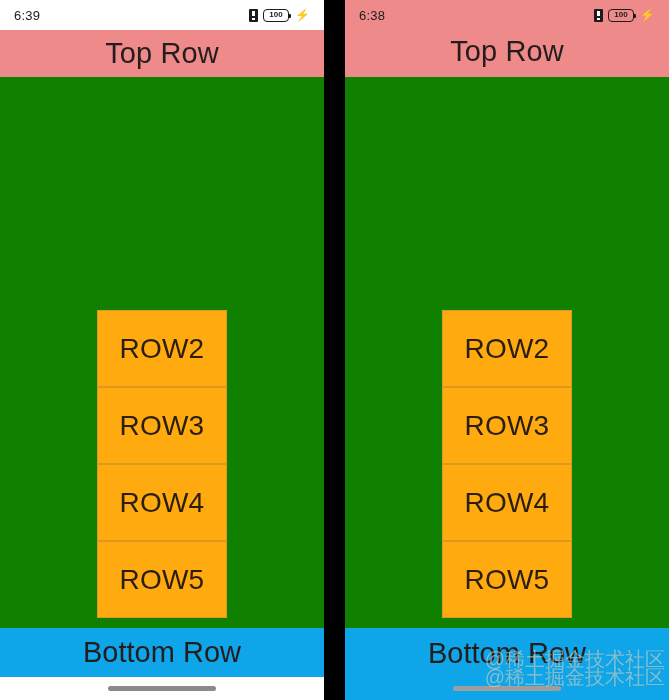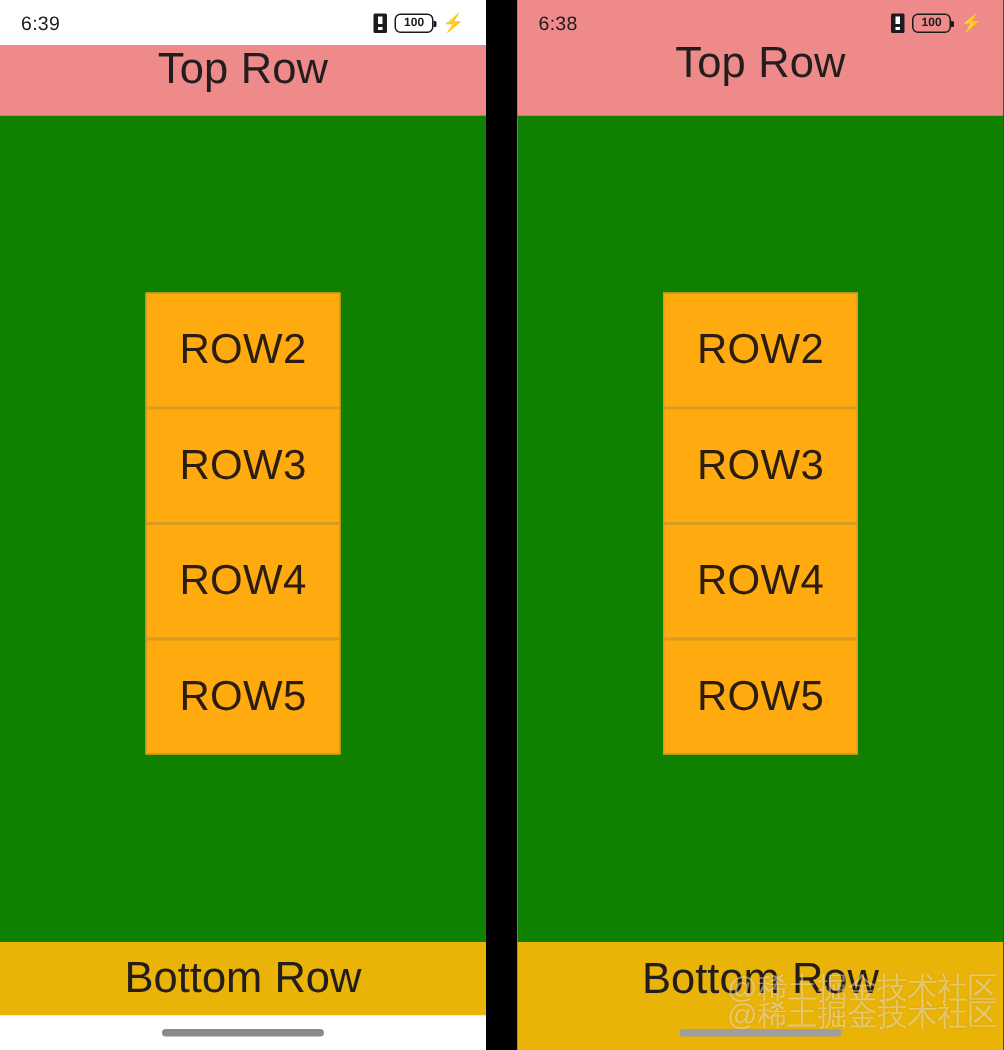--- a/index.html
+++ b/index.html
@@ -113,21 +113,21 @@
     margin-left: 1px;
   }
 
   
   .toprow {
     position: absolute;
     left: 0;
     width: 100%;
     background: #ef8a8a;
     display: flex;
-    align-items: flex-start;
+    align-items: center;
     justify-content: center;
     box-sizing: border-box;
   }
   .panel-left  .toprow { top: 30px; height: 47px; }
   .panel-right .toprow { top: 0px;  height: 77px; padding-top: 26px; }
 
   .toprow-label {
     font-size: 29px;
     color: #241d1d;
     font-family: "Liberation Sans", sans-serif;
@@ -136,21 +136,21 @@
 
   
   .body-green {
     position: absolute;
     left: 0;
     top: 77px;
     width: 100%;
     background: #108000;
     display: flex;
     flex-direction: column;
-    justify-content: center;
+    justify-content: flex-end;
     align-items: center;
     box-sizing: border-box;
     padding: 2px 0 10px 0;
   }
   .panel-left  .body-green { height: 551px; }
   .panel-right .body-green { height: 551px; }
 
   .rowbtn {
     width: 130px;
     height: 77px;
@@ -166,21 +166,21 @@
     color: #2b1d12;
     font-family: "Liberation Sans", sans-serif;
     letter-spacing: 0.2px;
   }
 
   
   .bottomrow {
     position: absolute;
     left: 0;
     width: 100%;
-    background: #eab308;
+    background: #0ea5e9;
     display: flex;
     align-items: center;
     justify-content: center;
     box-sizing: border-box;
   }
   .panel-left  .bottomrow { top: 628px; height: 49px; }
   .panel-right .bottomrow { top: 628px; height: 72px; padding-bottom: 22px; }
 
   .bottomrow-label {
     font-size: 29px;

